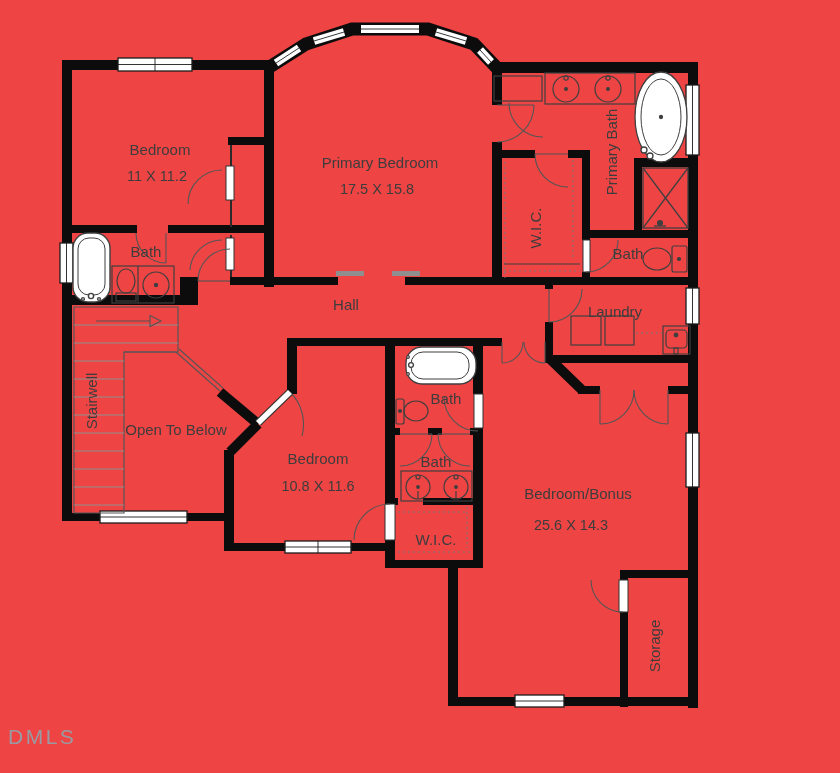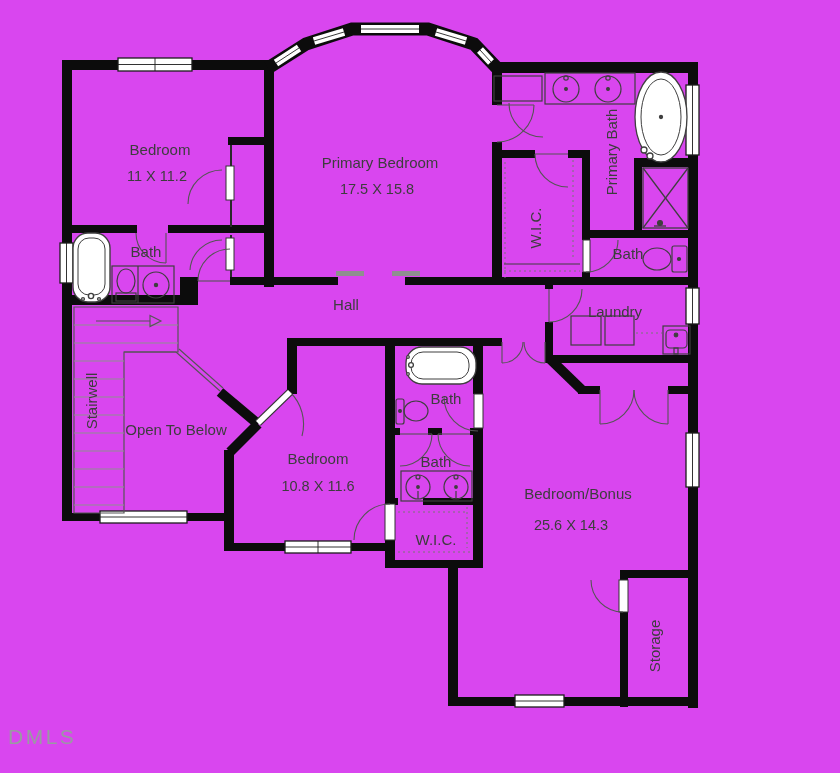--- a/index.html
+++ b/index.html
@@ -1,16 +1,16 @@
 <!DOCTYPE html>
 <html><head>
 <meta charset="utf-8">
 <style>
   html,body{margin:0;padding:0;background:#ffffff;}
-  .page{position:relative;width:840px;height:773px;background:#d946ef;overflow:hidden;
+  .page{position:relative;width:840px;height:773px;background:#ef4444;overflow:hidden;
         font-family:"Liberation Sans", sans-serif;}
   svg{display:block;}
   text{font-family:"Liberation Sans", sans-serif;fill:#3d3d3d;}
   .room-name{font-size:15px;}
   .room-dim{font-size:14.5px;}
   .watermark{font-size:21px;letter-spacing:2.5px;fill:#9a9aa2;}
 </style>
 </head>
 <body>
 

